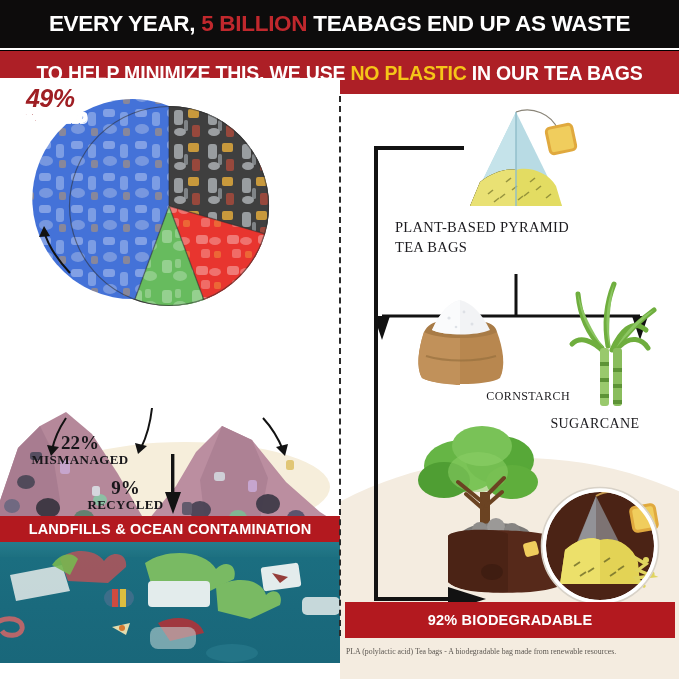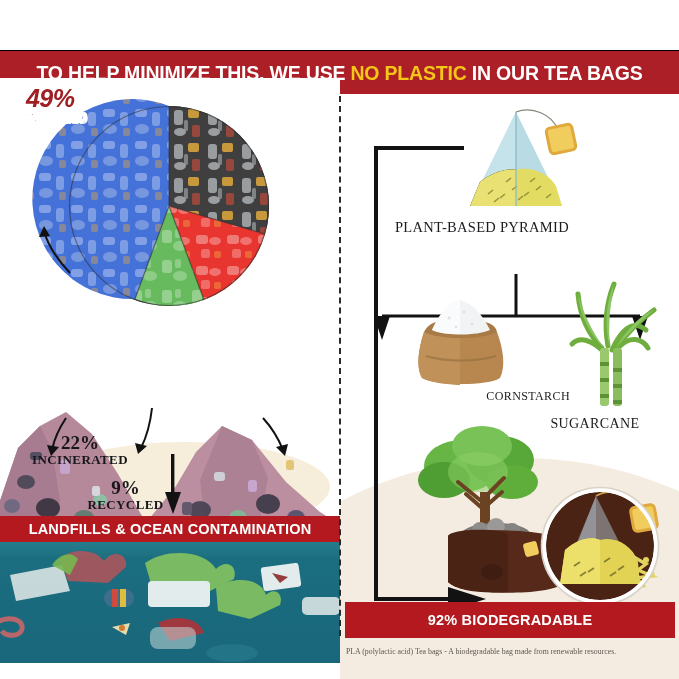--- a/index.html
+++ b/index.html
@@ -76,20 +76,25 @@
   .banner-bio span{color:#fff;font-weight:bold;font-size:14.5px;letter-spacing:.2px;}
   .pla-note{position:absolute;left:6px;top:553px;width:325px;
         font-family:"Liberation Serif",serif;font-size:7.8px;color:#5b5650;}
   svg{overflow:visible;}
 </style>
 </head>
 <body>
 
 <div id="page">
 
+  <div class="hdr-black">
+    <div class="t">
+      <span>EVERY YEAR, </span><span class="accent">5 BILLION</span><span> TEABAGS END UP AS WASTE</span>
+    </div>
+  </div>
 
   <div class="hdr-red">
     <div class="t">
       <span>TO HELP MINIMIZE THIS, WE USE </span><span class="accent">NO PLASTIC</span><span> IN OUR TEA BAGS</span>
     </div>
   </div>
 
   <div class="divider"></div>
 
   <div class="panel-left">
@@ -171,21 +176,21 @@
         <polygon points="165,414 181,414 173,436" fill="#121212"></polygon>
       </g>
     </svg>
 
     <div class="label-49">
       <span class="big">49%</span>
       <span class="sub">LANDFILLED</span>
     </div>
     <div class="plabel lbl-22">
       <span class="num">22%</span>
-      <span class="nm">INCINERATED</span>
+      <span class="nm">MISMANAGED</span>
     </div>
     <div class="plabel lbl-9">
       <span class="num">9%</span>
       <span class="nm">RECYCLED</span>
     </div>
 
     <div class="land-scene">
       <div class="sky"></div>
       <div class="sun"></div>
 
@@ -279,20 +284,21 @@
         <line x1="74" y1="76" x2="79" y2="72"></line>
           <line x1="50" y1="76" x2="55" y2="72"></line>
       </g>
       <line x1="60" y1="6" x2="60" y2="100" stroke="#8fbdc9" stroke-width="1.4"></line>
       <path d="M60 6 C76 0 96 8 102 24" stroke="#8a8578" stroke-width="1.3" fill="none"></path>
       <rect x="92" y="20" width="26" height="26" rx="4" fill="#f0cd5d" stroke="#e0a93e" stroke-width="3" transform="rotate(-12 105 33)"></rect>
     </svg>
 
     <div class="cap-plant">
       <div>PLANT-BASED PYRAMID</div>
+      <div>TEA BAGS</div>
     </div>
 
     <svg style="position:absolute;left:62px;top:190px;width:115px;height:105px;" viewBox="0 0 115 105" aria-hidden="true">
       <path d="M22 48 C16 66 14 84 20 94 C34 102 86 102 98 94 C104 82 101 64 95 48 Z" fill="#b8874f"></path>
       <path d="M22 48 C16 66 14 84 20 94 C30 99 50 101 58 101 L58 48 Z" fill="#c1915a"></path>
       <path d="M22 48 C26 40 34 36 44 38 C52 30 66 30 74 38 C86 36 94 42 95 48 C80 56 38 56 22 48 Z" fill="#a87b46"></path>
       <path d="M30 46 C38 28 48 18 58 16 C70 19 80 30 88 46 C74 52 44 52 30 46 Z" fill="#f2f3f5"></path>
       <path d="M30 46 C38 28 48 18 58 16 L58 50 C46 50 36 49 30 46 Z" fill="#fafbfc"></path>
       <g fill="#d8dce2" opacity=".8">
         <circle cx="47" cy="34" r="1.6"></circle>

